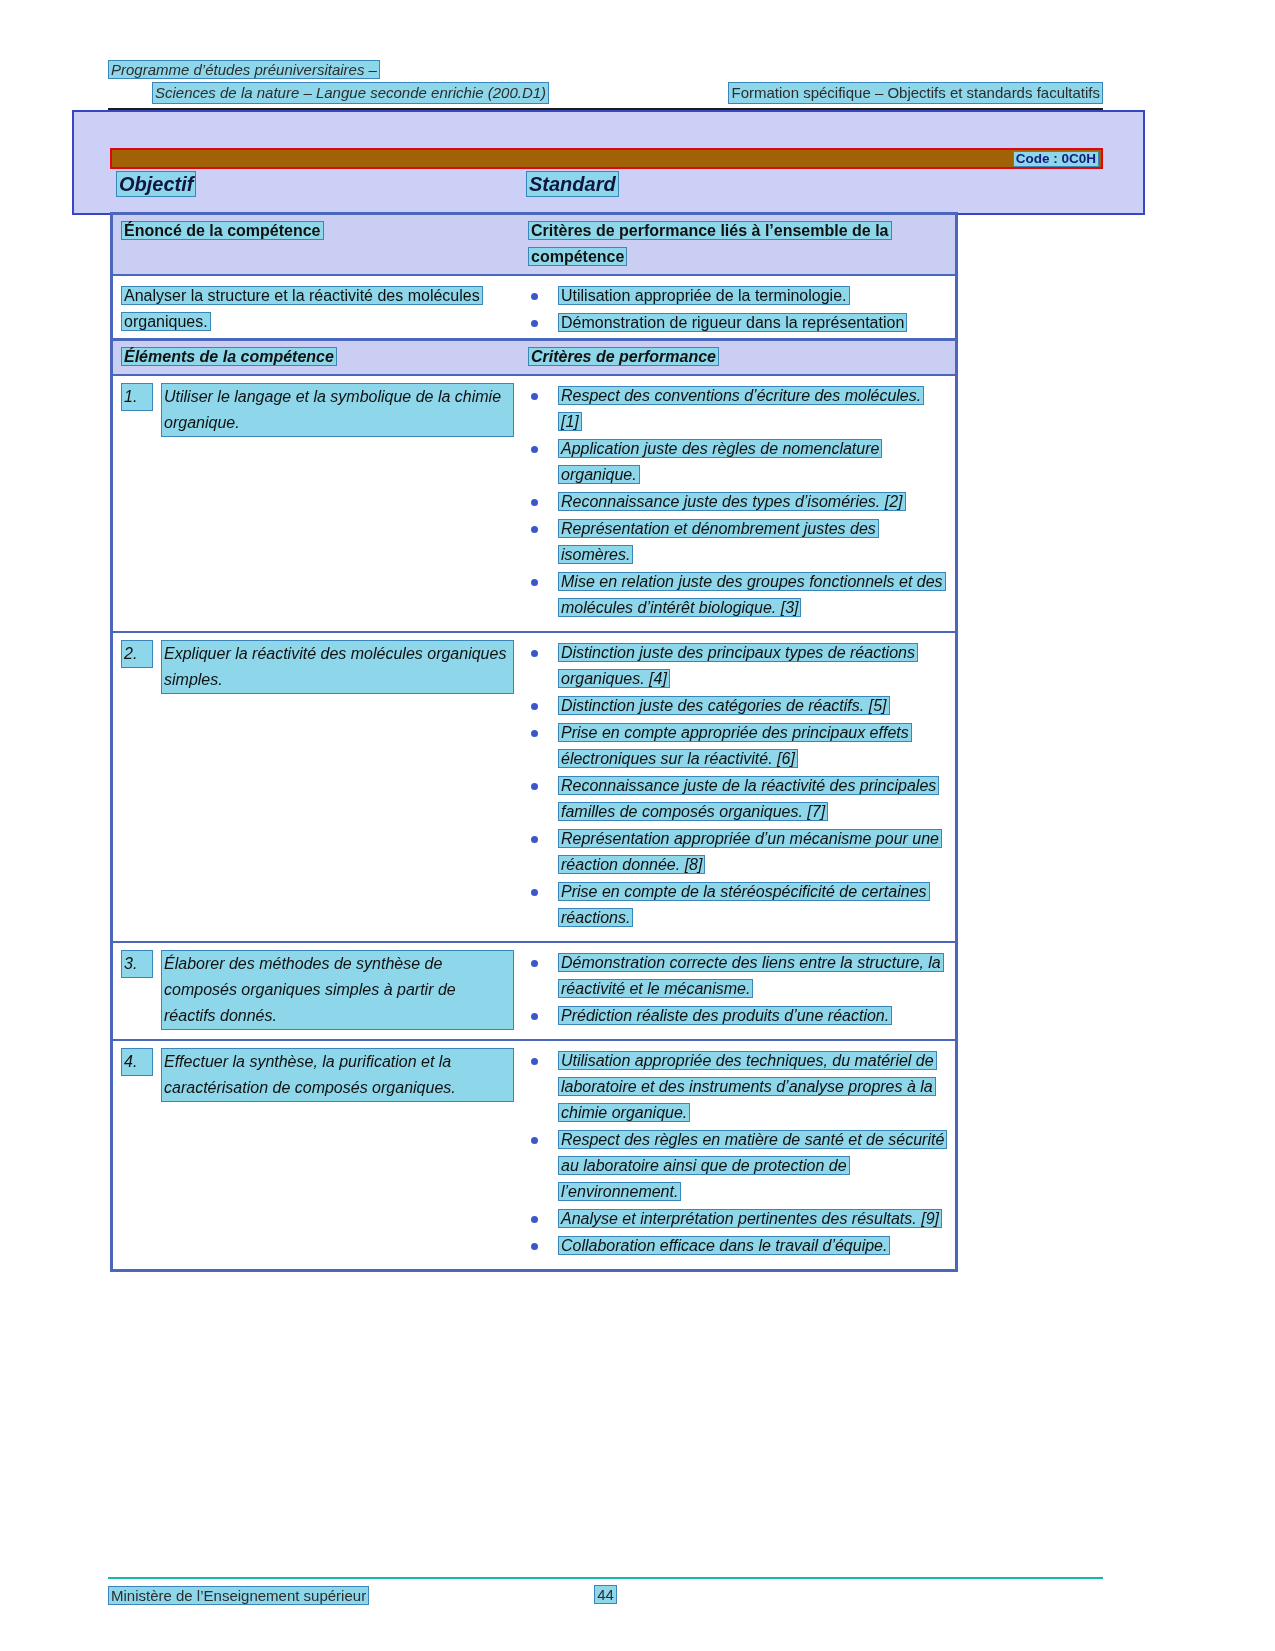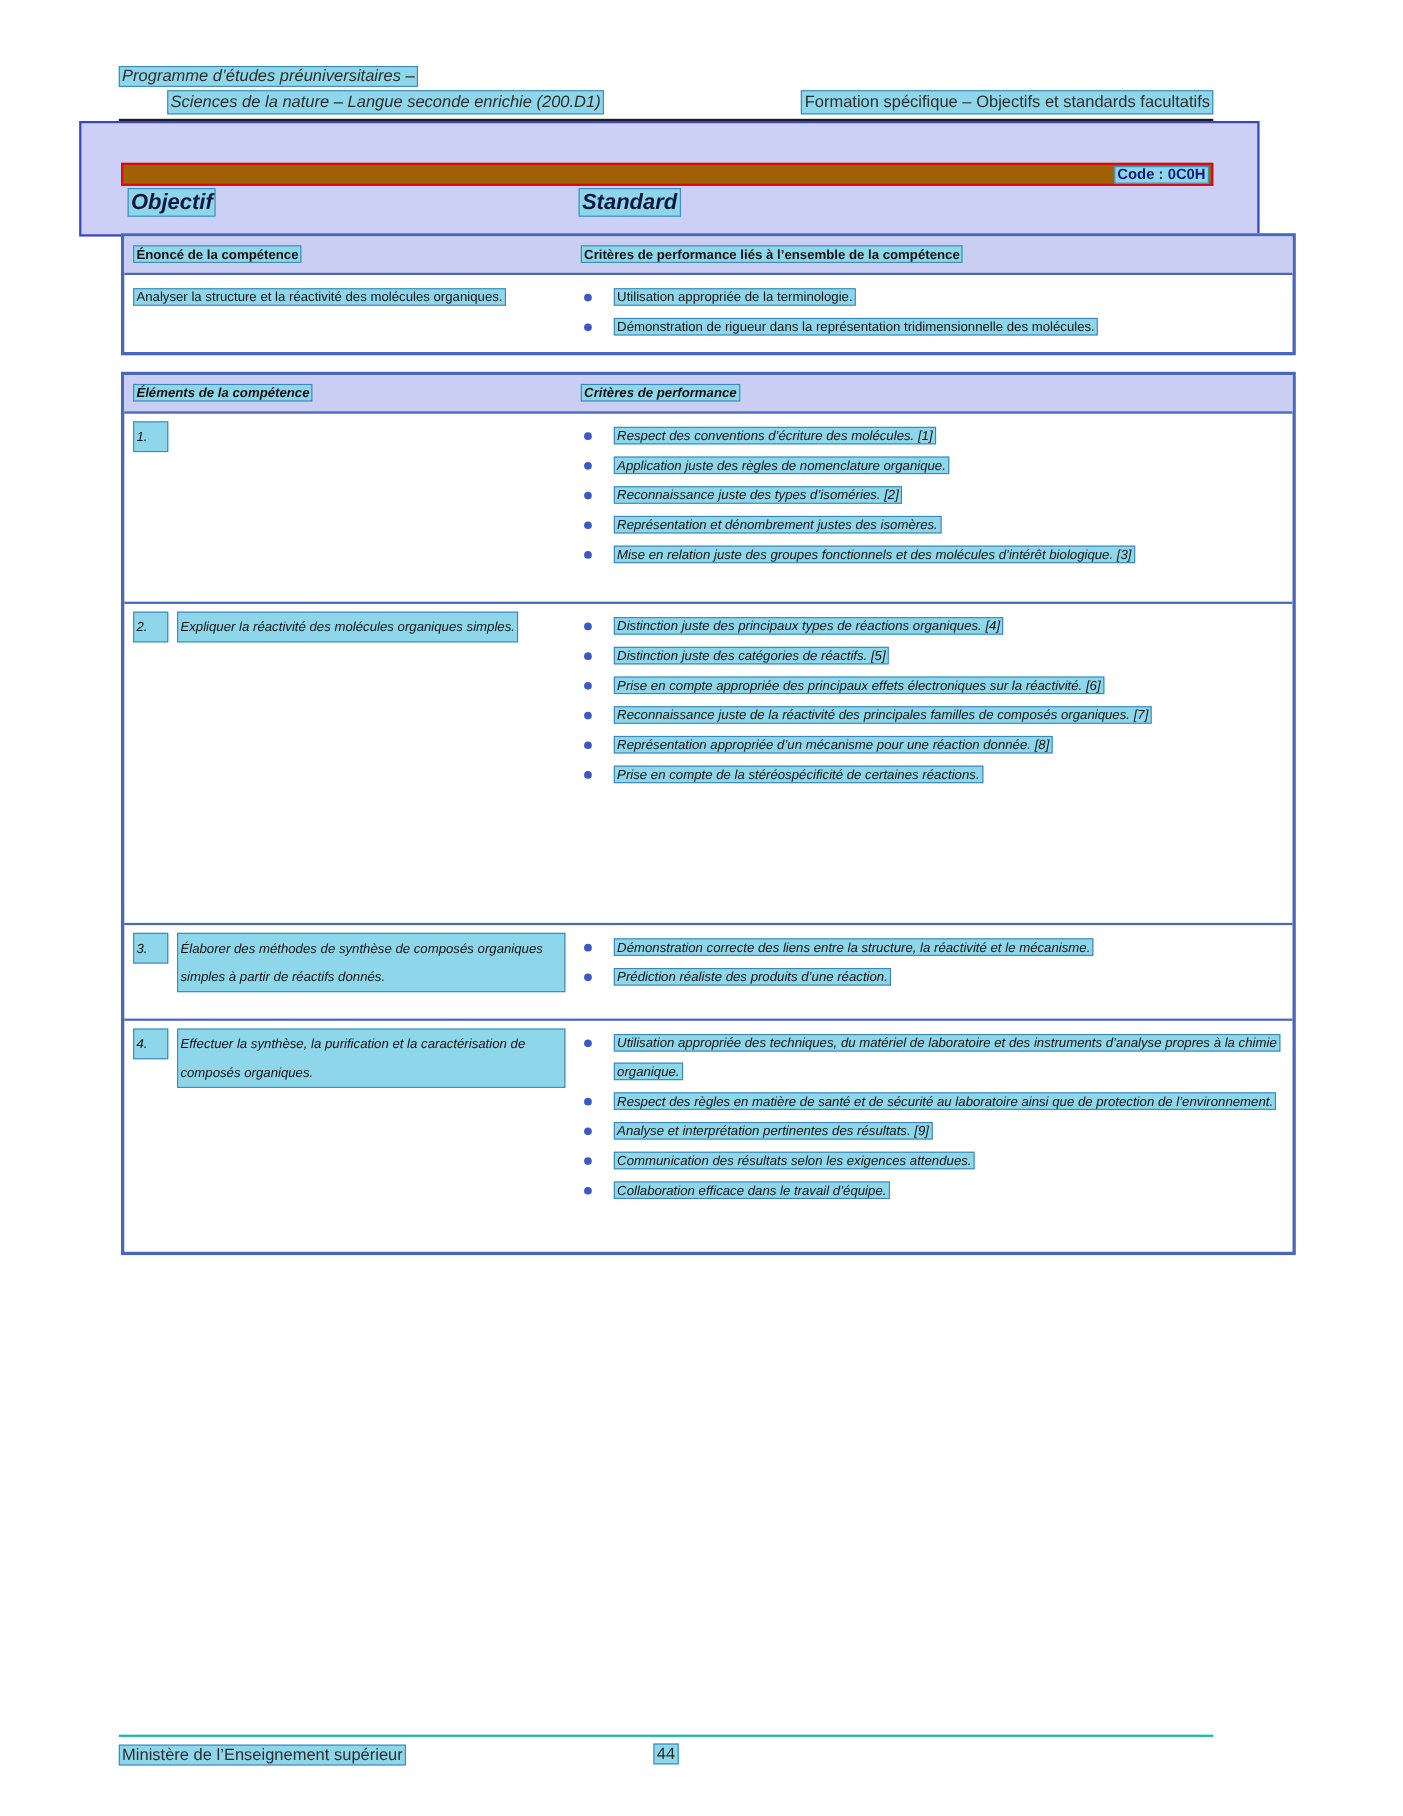--- a/index.html
+++ b/index.html
@@ -33,23 +33,23 @@
     background:#a16207;border:2px solid #dd0712;box-sizing:border-box;
     display:flex;align-items:center;justify-content:flex-end;
   }
   .code-text{font-size:13.5px;font-weight:bold;color:#141b7d;line-height:14px;margin-right:2px;}
   .col-head{position:absolute;font-size:20px;font-weight:bold;font-style:italic;color:#10163f;line-height:24px;}
   .col-head.obj{left:42px;top:59px;}
   .col-head.std{left:452px;top:59px;}
 
   
   .tbl{
-    position:absolute;left:110px;width:1068px;box-sizing:border-box;
+    position:absolute;left:110px;width:848px;box-sizing:border-box;
     border:3px solid #4a67bb;background:#ffffff;
-    font-size:12px;line-height:26px;color:#111111;
+    font-size:16px;line-height:26px;color:#111111;
   }
   .tbl1{top:212px;min-height:110px;}
   .tbl2{top:338px;min-height:782px;font-style:italic;}
   .tbl-head{
     display:grid;grid-template-columns:415px 1fr;
     background:#c9cef2;border-bottom:2px solid #4a67bb;
   }
   .tbl-head .cell-l{padding:3px 8px 4px 8px;font-weight:bold;}
   .tbl-head .cell-r{padding:3px 10px 4px 0;font-weight:bold;}
   .tbl-row{display:grid;grid-template-columns:415px 1fr;}
@@ -129,20 +129,21 @@
         <span class="hl">Éléments de la compétence</span>
       </div>
       <div class="cell-r">
         <span class="hl">Critères de performance</span>
       </div>
     </div>
 
     <div class="tbl-row r1">
       <div class="cell-l num-item">
         <span class="num hl">1.</span>
+        <span class="hl">Utiliser le langage et la symbolique de la chimie organique.</span>
       </div>
       <div class="cell-r">
         <div class="bullet-line">
           <span class="dot"></span>
           <div class="btxt"><span class="hl">Respect des conventions d’écriture des molécules. [1]</span></div>
         </div>
         <div class="bullet-line">
           <span class="dot"></span>
           <div class="btxt"><span class="hl">Application juste des règles de nomenclature organique.</span></div>
         </div>
@@ -221,24 +222,20 @@
           <span class="dot"></span>
           <div class="btxt"><span class="hl">Utilisation appropriée des techniques, du matériel de laboratoire et des instruments d’analyse propres à la chimie organique.</span></div>
         </div>
         <div class="bullet-line">
           <span class="dot"></span>
           <div class="btxt"><span class="hl">Respect des règles en matière de santé et de sécurité au laboratoire ainsi que de protection de l’environnement.</span></div>
         </div>
         <div class="bullet-line">
           <span class="dot"></span>
           <div class="btxt"><span class="hl">Analyse et interprétation pertinentes des résultats. [9]</span></div>
-        </div>
-        <div class="bullet-line">
-          <span class="dot"></span>
-          <div class="btxt"><span class="hl">Communication des résultats selon les exigences attendues.</span></div>
         </div>
         <div class="bullet-line">
           <span class="dot"></span>
           <div class="btxt"><span class="hl">Collaboration efficace dans le travail d’équipe.</span></div>
         </div>
       </div>
     </div>
   </section>
 
   <footer class="doc-footer">

